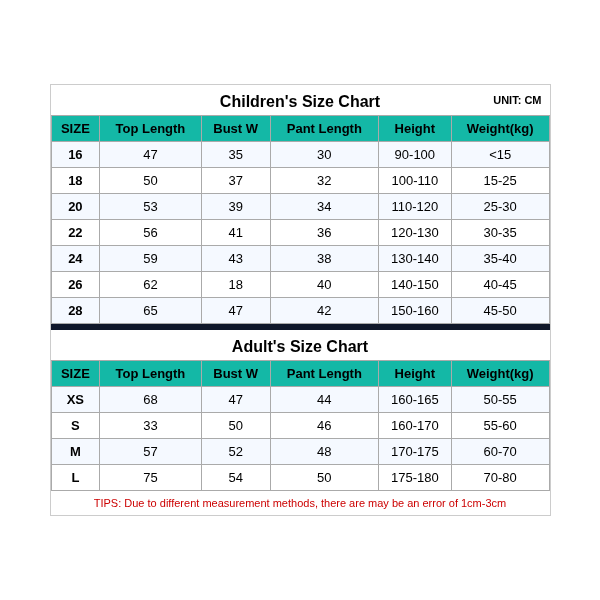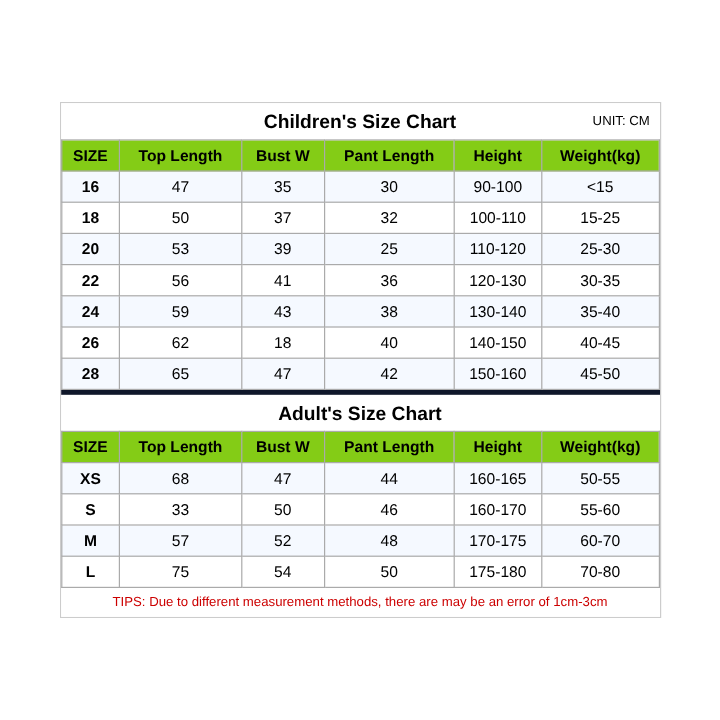--- a/index.html
+++ b/index.html
@@ -25,52 +25,52 @@
       padding: 8px 4px 4px 4px;
       background: #fff;
       position: relative;
     }
     .unit-label {
       position: absolute;
       right: 8px;
       top: 50%;
       transform: translateY(-50%);
       font-size: 11px;
-      font-weight: normal;
+      font-weight: bold;
     }
     table {
       width: 100%;
       border-collapse: collapse;
     }
     th, td {
       border: 1px solid #aaa;
       text-align: center;
       padding: 5px 4px;
     }
     thead th {
-      background: #84cc16;
+      background: #14b8a6;
       font-weight: bold;
       font-size: 13px;
     }
     tbody tr:nth-child(odd) {
       background: #f5f9ff;
     }
     tbody tr:nth-child(even) {
       background: #fff;
     }
     tbody td:first-child {
       font-weight: bold;
     }
     .adult-section-title {
       text-align: center;
       font-weight: bold;
       font-size: 16px;
       padding: 8px 4px 4px 4px;
       background: #fff;
-      border-top: 4px solid #0f172a;
+      border-top: 6px solid #0f172a;
     }
     .tips {
       text-align: center;
       color: #cc0000;
       font-size: 11px;
       padding: 6px 4px;
       background: #fff;
     }
   </style>
 </head>
@@ -108,21 +108,21 @@
           <td>50</td>
           <td>37</td>
           <td>32</td>
           <td>100-110</td>
           <td>15-25</td>
         </tr>
         <tr>
           <td>20</td>
           <td>53</td>
           <td>39</td>
-          <td>25</td>
+          <td>34</td>
           <td>110-120</td>
           <td>25-30</td>
         </tr>
         <tr>
           <td>22</td>
           <td>56</td>
           <td>41</td>
           <td>36</td>
           <td>120-130</td>
           <td>30-35</td>

